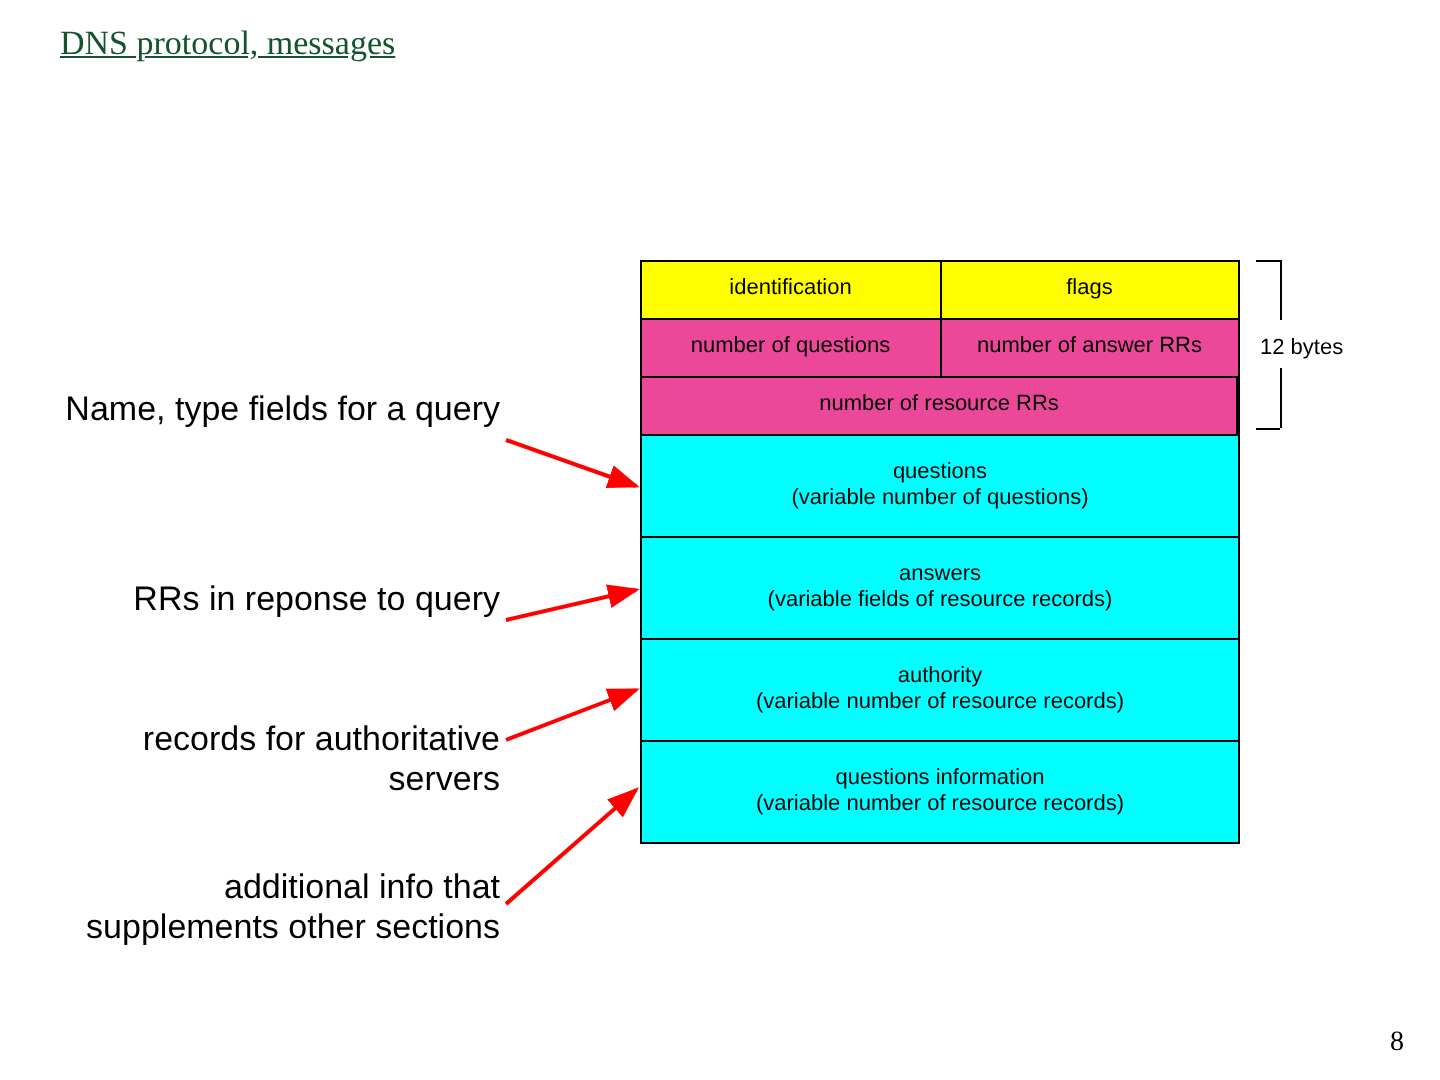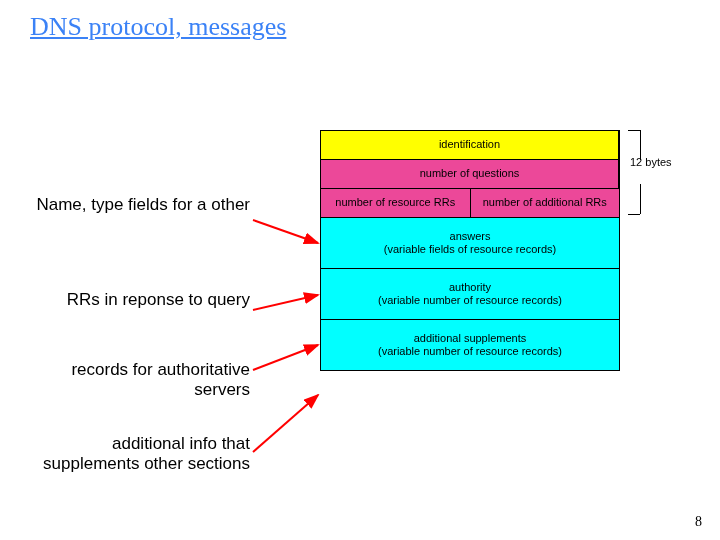--- a/index.html
+++ b/index.html
@@ -9,23 +9,23 @@
     height: 540px;
     font-family: Georgia, "Times New Roman", serif;
     background: #fff;
     position: relative;
     overflow: hidden;
   }
   .title {
     position: absolute;
     top: 12px;
     left: 30px;
-    font-size: 26px;
+    font-size: 17px;
     font-weight: 500;
-    color: #3b82f6;
+    color: #14532d;
     text-decoration: underline;
     font-family: Georgia, "Times New Roman", serif;
   }
   .labels {
     position: absolute;
     left: 20px;
     top: 150px;
     width: 230px;
     font-family: "Comic Sans MS", cursive, sans-serif;
     font-size: 17px;
@@ -114,55 +114,60 @@
     height: 540px;
     pointer-events: none;
   }
 </style>
 </head>
 <body>
 
 <div class="title">DNS protocol, messages</div>
 
 <div class="labels">
-  <div class="lab" style="top:45px">Name, type fields for a other</div>
+  <div class="lab" style="top:45px">Name, type fields for a query</div>
   <div class="lab" style="top:140px">RRs in reponse to query</div>
   <div class="lab" style="top:210px">records for authoritative servers</div>
   <div class="lab" style="top:284px">additional info that supplements other sections</div>
 </div>
 
 <div class="diagram">
   <div class="row split yellow" style="height:28px">
     <div class="cell">identification</div>
+    <div class="cell">flags</div>
   </div>
   <div class="row split white" style="height:28px">
     <div class="cell">number of questions</div>
+    <div class="cell">number of answer RRs</div>
   </div>
   <div class="row split white" style="height:28px">
     <div class="cell">number of resource RRs</div>
-    <div class="cell">number of additional RRs</div>
+  </div>
+  <div class="row cyan" style="height:50px">
+    <div class="cell" style="white-space:pre-line">questions
+(variable number of questions)</div>
   </div>
   <div class="row cyan" style="height:50px">
     <div class="cell" style="white-space:pre-line">answers
 (variable fields of resource records)</div>
   </div>
   <div class="row cyan" style="height:50px">
     <div class="cell" style="white-space:pre-line">authority
 (variable number of resource records)</div>
   </div>
   <div class="row cyan" style="height:50px">
-    <div class="cell" style="white-space:pre-line">additional supplements
+    <div class="cell" style="white-space:pre-line">questions information
 (variable number of resource records)</div>
   </div>
 </div>
 
 <div class="bracket">
   <div class="tick" style="top:0"></div>
   <div class="stem" style="top:0;height:30px"></div>
-  <div class="text" style="top:26px">12 bytes</div>
+  <div class="text" style="top:38px">12 bytes</div>
   <div class="stem" style="top:54px;height:30px"></div>
   <div class="tick" style="top:84px"></div>
 </div>
 
 <svg class="connectors">
   <defs>
     <marker id="arrow" markerWidth="8" markerHeight="8" refX="7" refY="3" orient="auto" markerUnits="strokeWidth">
       <path d="M0,0 L8,3 L0,6 z" fill="#f00"></path>
     </marker>
   </defs>

